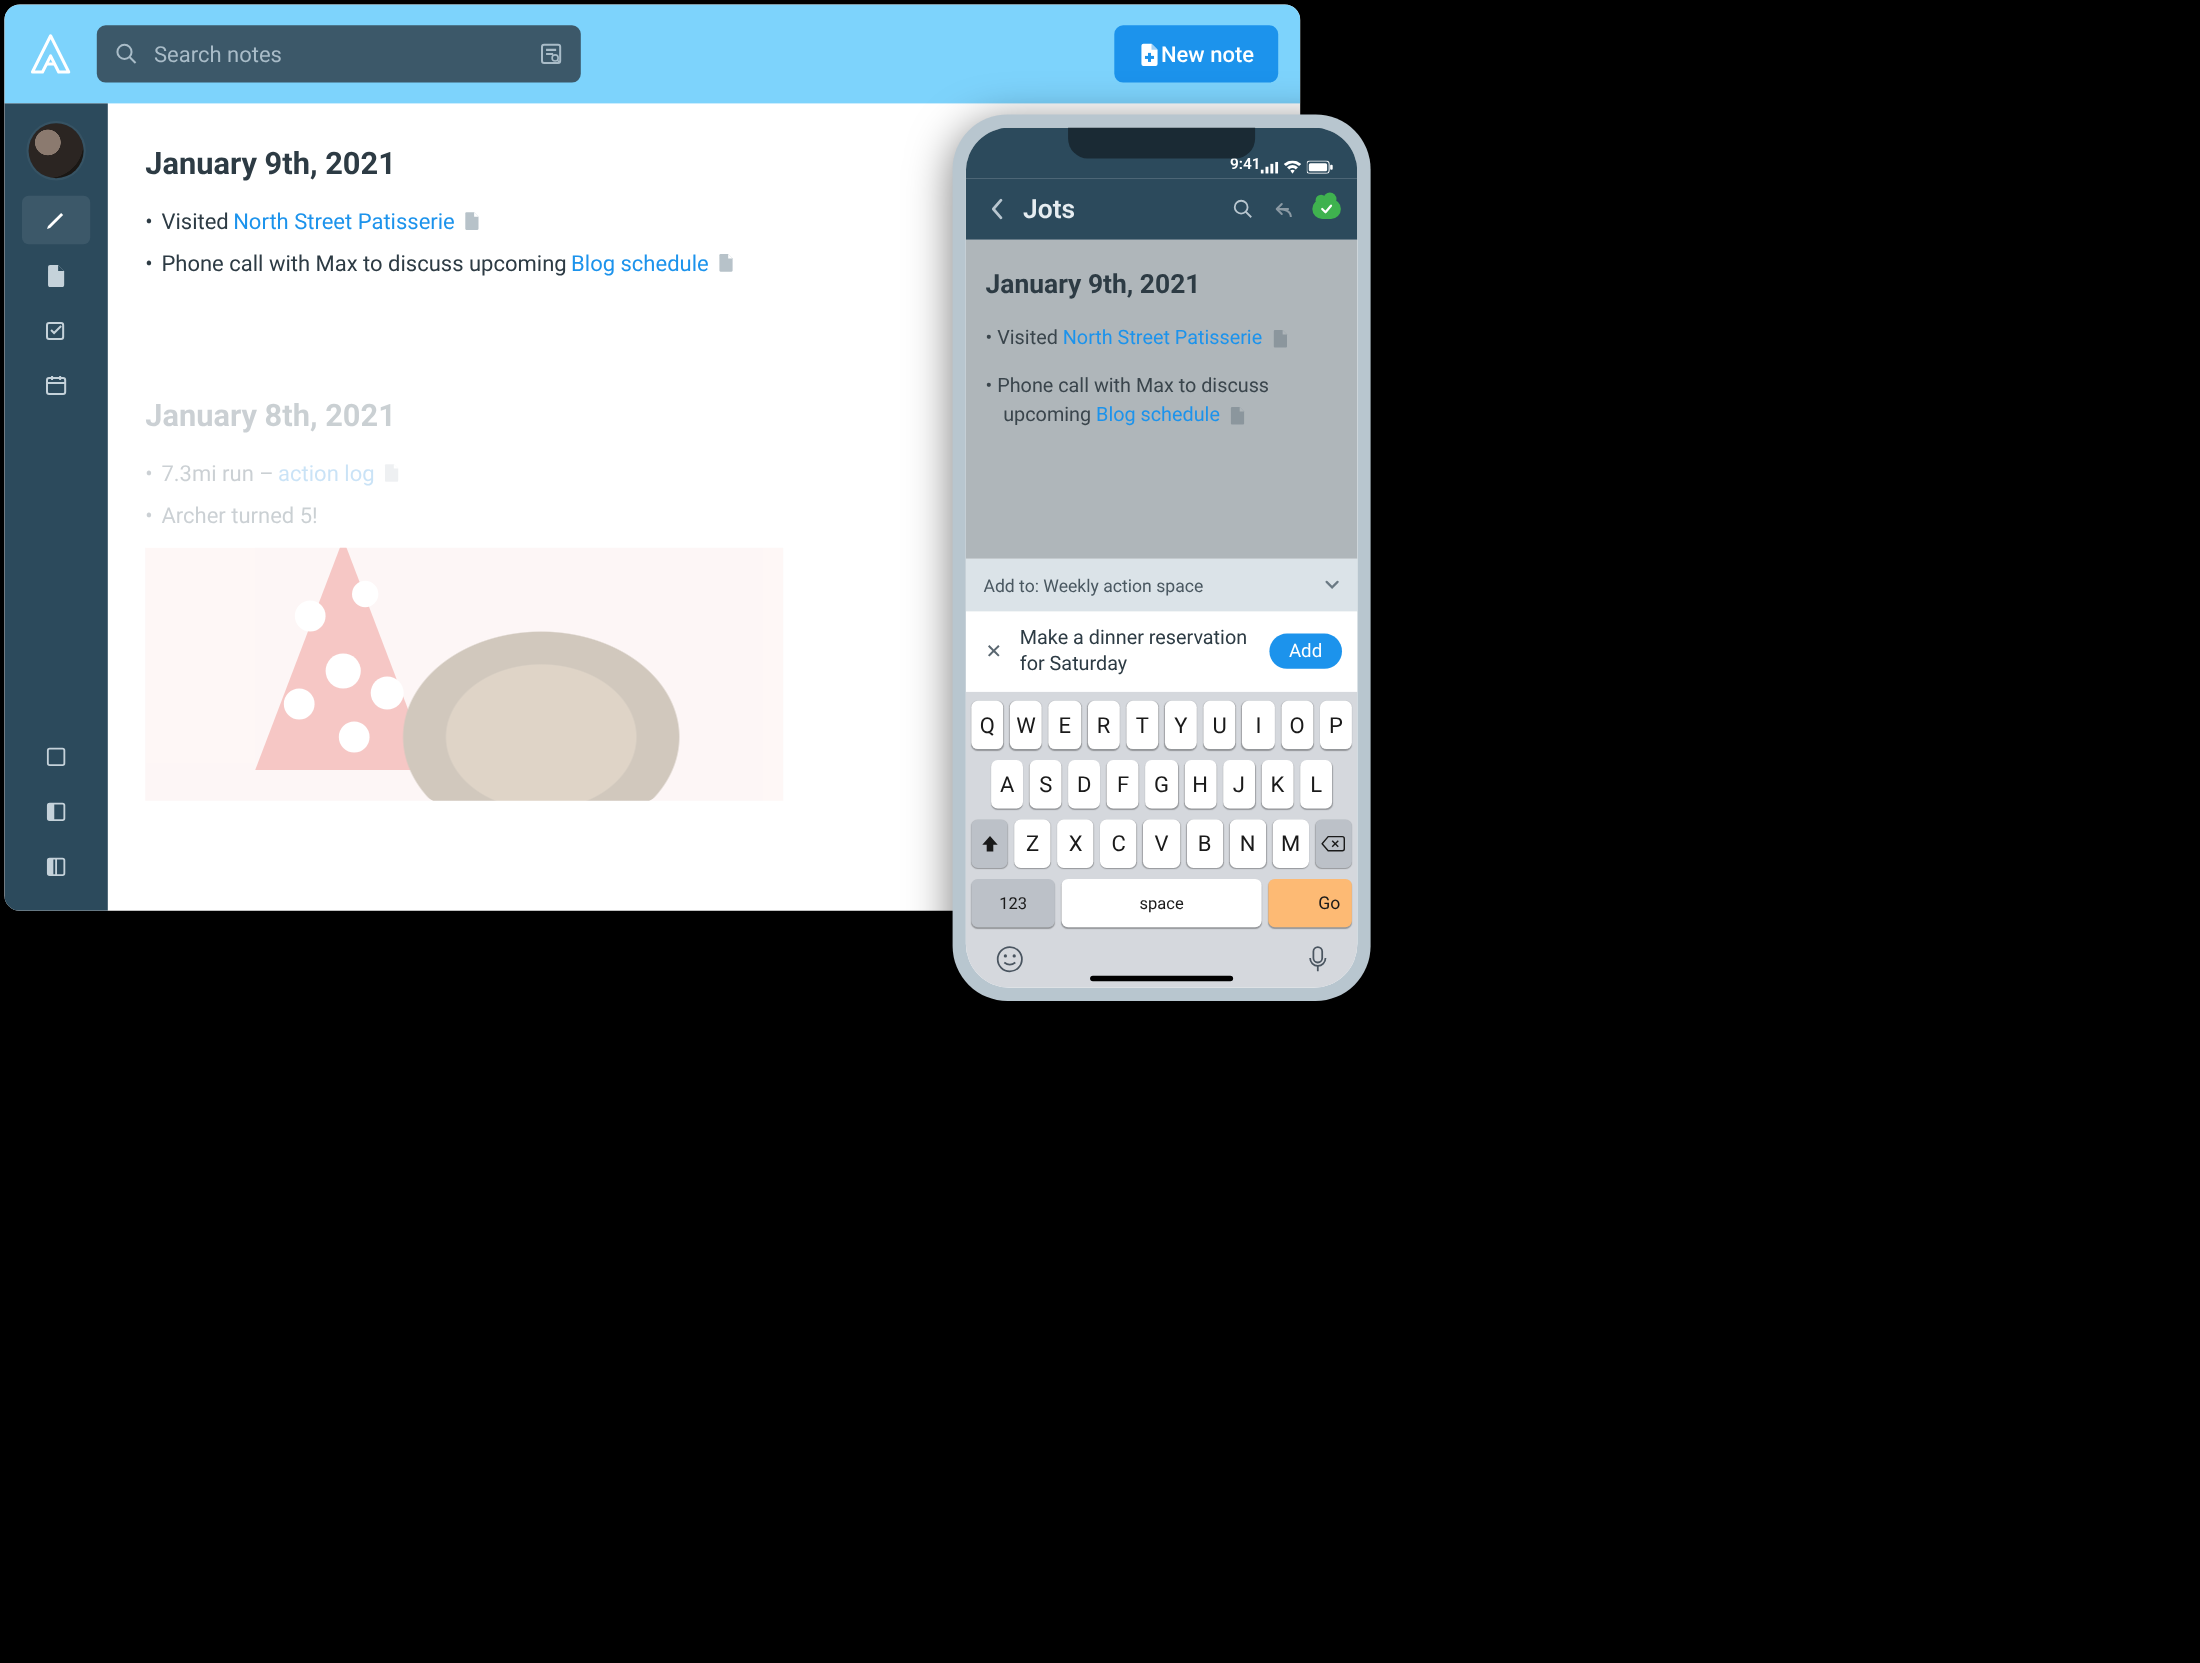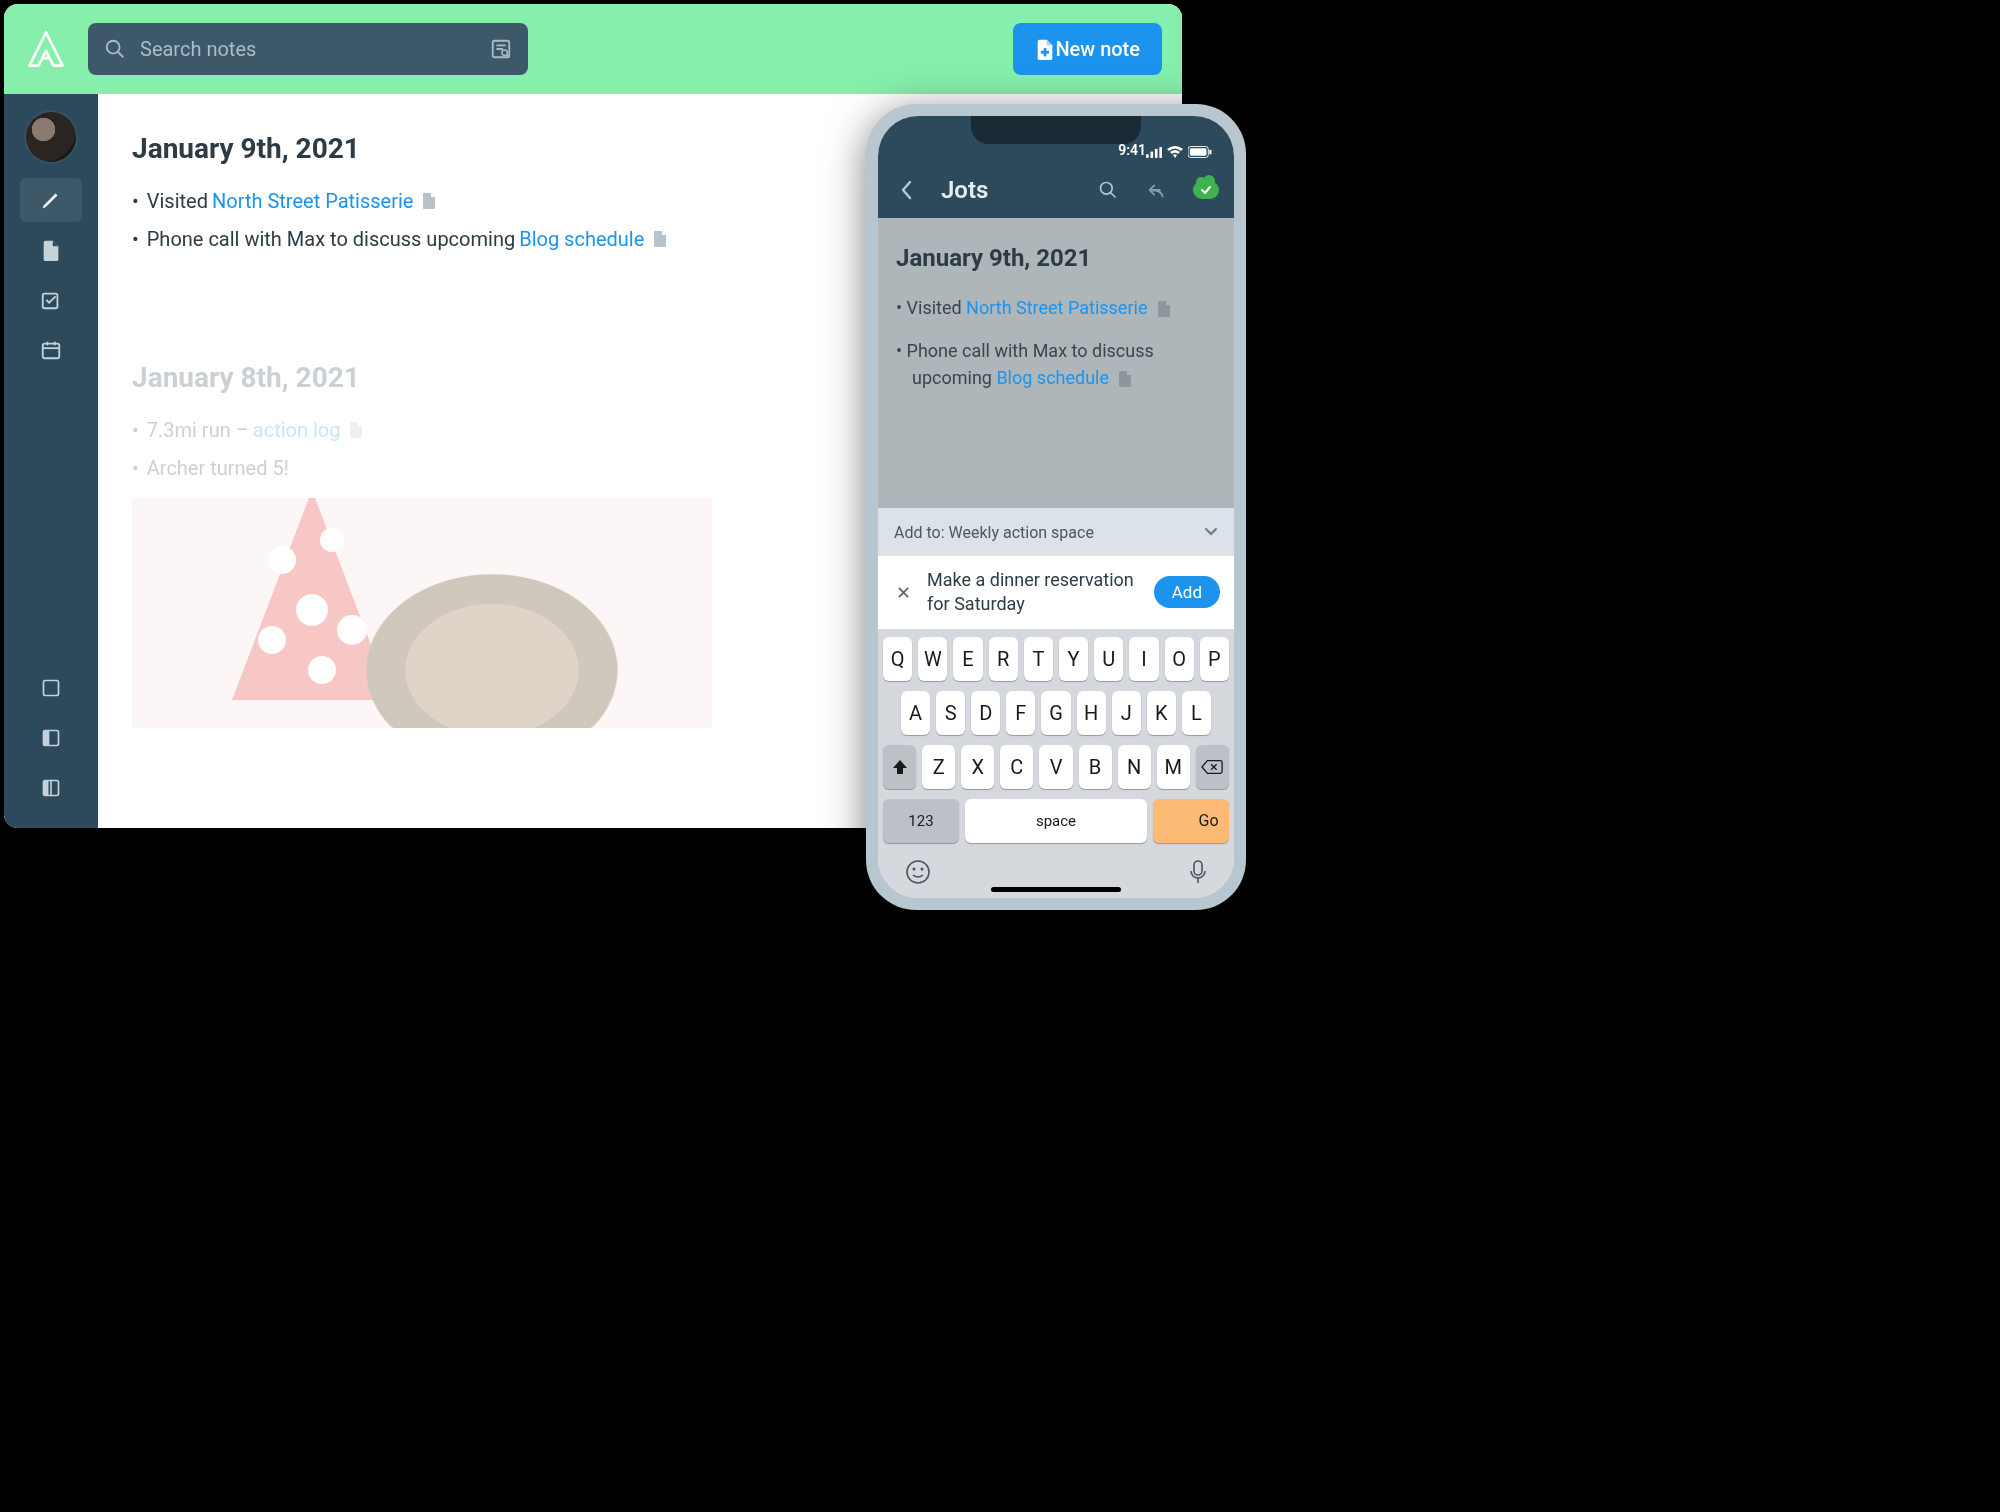--- a/index.html
+++ b/index.html
@@ -10,21 +10,21 @@
     position: absolute;
     top: 4px; left: 4px;
     width: 1178px; height: 824px;
     background: #fff;
     border-radius: 14px;
     overflow: hidden;
     box-shadow: 0 4px 24px rgba(0,0,0,.4);
   }
   .topbar {
     height: 90px;
-    background: #86efac;
+    background: #7dd3fc;
     display: flex;
     align-items: center;
     padding: 0 20px;
     gap: 20px;
   }
   .logo svg { width: 44px; height: 44px; }
   .searchbox {
     flex: 0 0 440px;
     height: 52px;
     background: #3c5869;
@@ -136,21 +136,21 @@
     z-index:5;
   }
   .statusbar {
     height: 46px; background:#2c4a5c; color:#fff;
     display:flex; align-items:flex-end; justify-content:flex-end;
     padding: 0 22px 4px; font-size:14px; font-weight:600;
   }
   .statusbar .right { display:flex; gap:5px; align-items:center; }
   .ph-header {
     height: 56px; background:#2c4a5c; color:#d1dbe1;
-    display:flex; align-items:center; padding:0 14px; gap:21px;
+    display:flex; align-items:center; padding:0 14px; gap:10px;
   }
   .ph-header .title { font-size:24px; font-weight:600; flex:1; color:#e6edf1;}
   .ph-header .hicon { width:28px; display:flex; justify-content:center; color:#b8c6cf; cursor:pointer;}
   .cloud { width:26px; height:18px; background:#3fb24f; border-radius:10px; position:relative; display:flex;align-items:center;justify-content:center;}
   .cloud::before{content:"";position:absolute;left:3px;top:-4px;width:10px;height:10px;background:#3fb24f;border-radius:50%;}
   .cloud::after{content:"";position:absolute;right:4px;top:-6px;width:12px;height:12px;background:#3fb24f;border-radius:50%;}
   .cloud svg{position:relative;z-index:1;}
 
   .ph-note {
     flex:0 0 auto;

